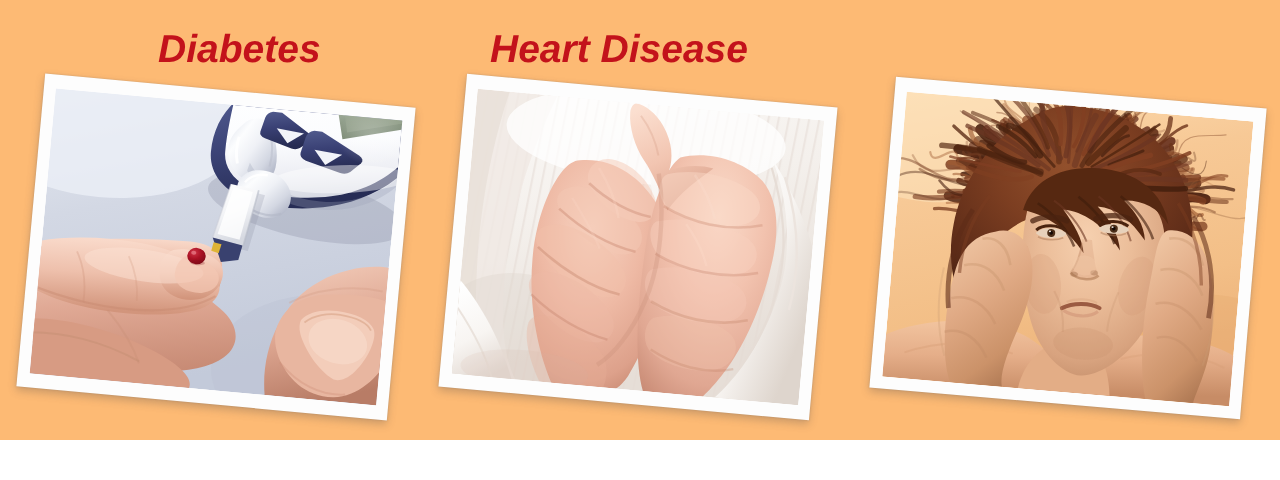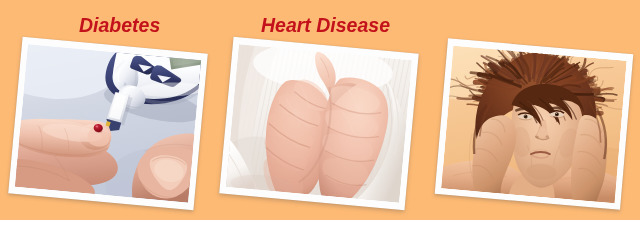--- a/index.html
+++ b/index.html
@@ -9,21 +9,21 @@
   .label{position:absolute;font-style:italic;font-weight:bold;white-space:nowrap;letter-spacing:0px;
          color:#c3121b;font-size:19.5px;line-height:19.5px;
          font-family:"Liberation Sans",sans-serif;-webkit-font-smoothing:antialiased;}
   .frame{position:absolute;background:#fdfdfd;
          box-shadow:0 2px 4px rgba(90,80,75,.30), 0 0 1px rgba(120,110,105,.35);}
   .photo{position:absolute;overflow:hidden;}
   .photo svg{display:block;}
 
   
   #lbl1{left:79px;top:16px;}
-  #lbl2{left:261px;top:16px;}
+  #lbl2{left:245px;top:16px;}
   #lbl3{left:482px;top:16px;}
 
   
   #frm1{left:15px;top:45px;width:186px;height:157px;transform:rotate(5.27deg);}
   #frm2{left:226px;top:45px;width:186px;height:157px;transform:rotate(5.23deg);}
   #frm3{left:441px;top:46px;width:186px;height:156px;transform:rotate(4.9deg);}
   #pho1,#pho2,#pho3{left:6px;top:7px;width:174px;height:143px;}
 </style>
 </head>
 <body>

